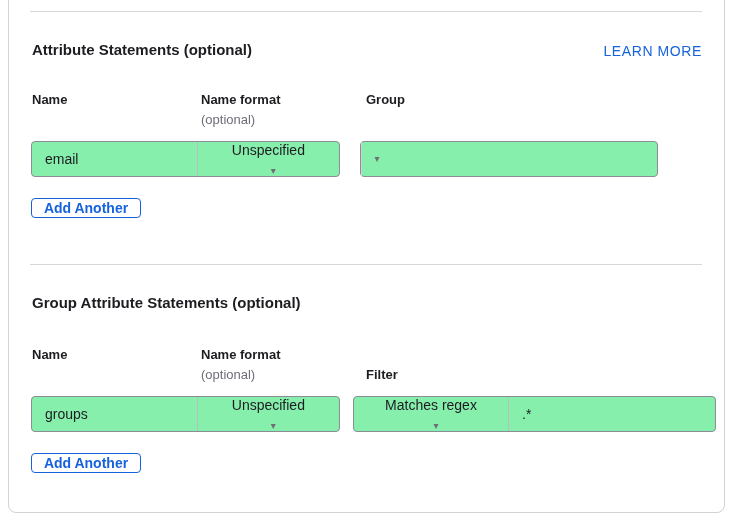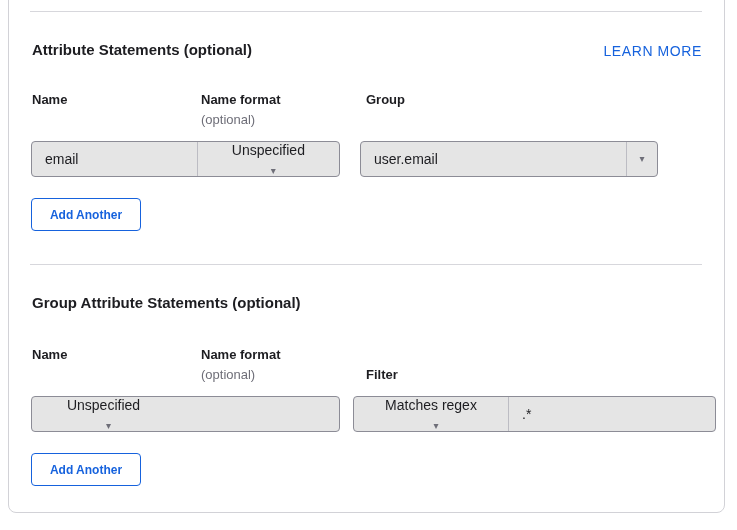--- a/index.html
+++ b/index.html
@@ -14,37 +14,37 @@
 
   .section-title { font-size:15px; font-weight:700; color:#1d1d21; left:32px; }
 
   .learn-more { font-size:14px; font-weight:500; letter-spacing:.6px;
                 color:#1662dd; text-decoration:none; cursor:pointer; }
 
   .col-label { font-size:13px; font-weight:700; color:#1d1d21; }
   .col-note  { font-size:13px; font-weight:400; color:#6e6e78; }
 
   .compound { display:flex; height:36px; border:1px solid #8c8c96;
-              border-radius:4px; background:#e5e5e5; align-items:stretch; }
+              border-radius:4px; background:#86efac; align-items:stretch; }
   .seg { display:flex; align-items:center; }
   .seg + .seg { border-left:1px solid #bcbcc3; }
 
   .text-input { border:none; outline:none; background:transparent;
                 font-family:inherit; font-size:14px; color:#1d1d21;
                 padding:0 13px; width:100%; height:100%; }
 
   .fake-select { justify-content:space-between; padding:0 28px;
                  font-size:14px; color:#1d1d21; cursor:pointer;flex-direction:column; }
   .caret { font-size:10px; color:#6e6e78; margin-left:10px; line-height:1; }
 
   .combo-arrow { justify-content:center; cursor:pointer; border-left:1px solid #d0d0d6; }
 
-  .add-btn { width:110px; height:33px; background:#fff;
+  .add-btn { width:110px; height:20px; background:#fff;
              border:1px solid #1662dd; border-radius:4px;
-             color:#1662dd; font-size:12px; font-weight:700;
+             color:#1662dd; font-size:14px; font-weight:700;
              font-family:inherit; cursor:pointer; }
 </style>
 </head>
 <body>
 
 <div class="abs card"></div>
 
 <div class="abs divider" style="top:11px;"></div>
 
 <div class="abs section-title" style="top:41px;">Attribute Statements (optional)</div>
@@ -60,40 +60,40 @@
   <div class="seg" style="width:166px;">
     <input class="text-input" type="text" value="email" style="">
   </div>
   <div class="seg fake-select" style="width:143px;">
     <span>Unspecified</span>
     <span class="caret">▾</span>
   </div>
 </div>
 
 <div class="abs compound" style="left:360px; top:141px; width:298px;">
-  <div class="seg" style="width:266px;">
-    <input class="text-input" type="text" value="user.email" style="">
-  </div>
   <div class="seg combo-arrow" style="width:31px;">
     <span class="caret" style="margin:0;">▾</span>
   </div>
 </div>
 
 <button class="abs add-btn" style="left:31px; top:198px;">Add Another</button>
 
 <div class="abs divider" style="top:264px;"></div>
 
 <div class="abs section-title" style="top:294px;">Group Attribute Statements (optional)</div>
 
 <div class="abs col-label" style="left:32px; top:347px;">Name</div>
 <div class="abs col-label" style="left:201px; top:347px;">Name format</div>
 <div class="abs col-note" style="left:201px; top:367px;">(optional)</div>
 <div class="abs col-label" style="left:366px; top:367px;">Filter</div>
 
 <div class="abs compound" style="left:31px; top:396px; width:309px;">
+  <div class="seg" style="width:166px;">
+    <input class="text-input" type="text" value="groups" style="">
+  </div>
   <div class="seg fake-select" style="width:143px;">
     <span>Unspecified</span>
     <span class="caret">▾</span>
   </div>
 </div>
 
 <div class="abs compound" style="left:353px; top:396px; width:363px;">
   <div class="seg fake-select" style="width:154px;">
     <span>Matches regex</span>
     <span class="caret">▾</span>

